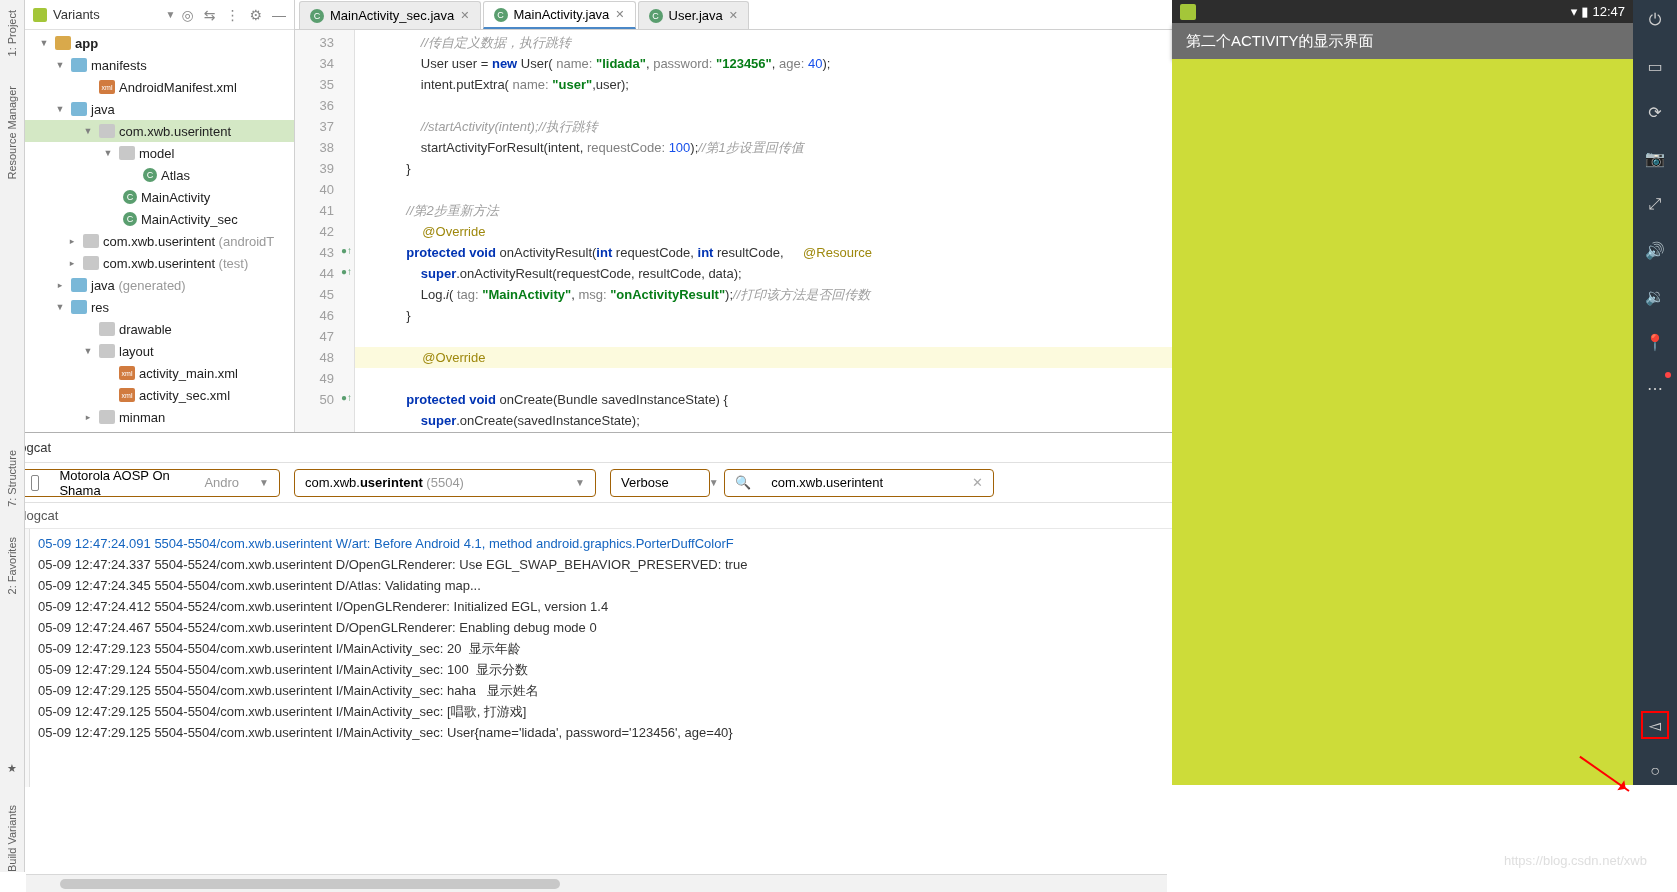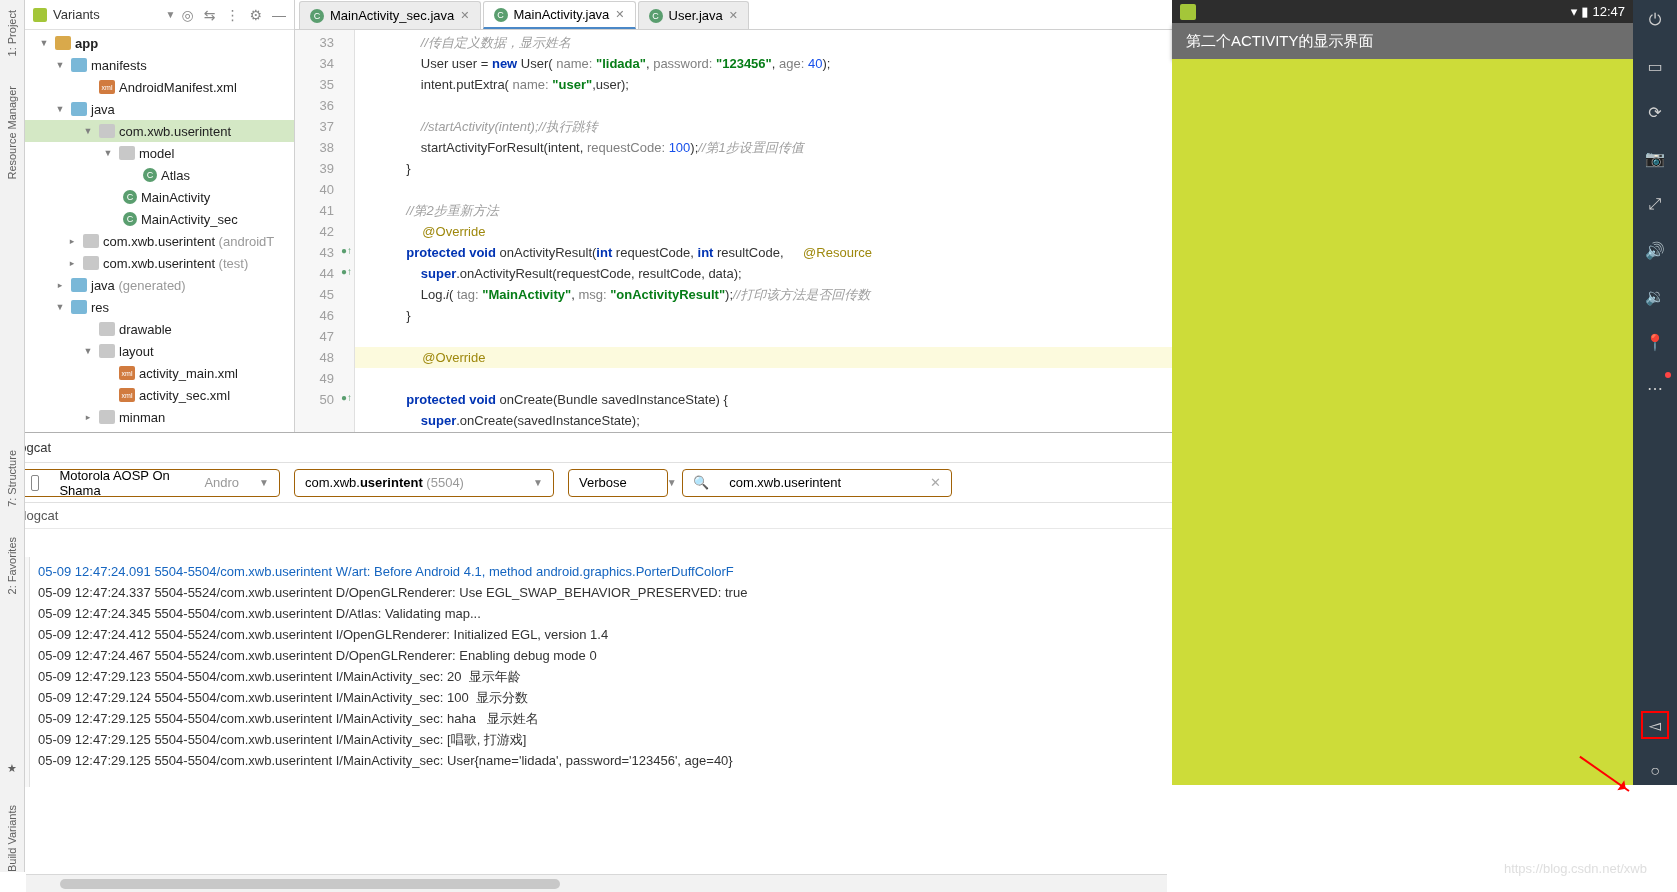--- a/index.html
+++ b/index.html
@@ -40,46 +40,46 @@
 .code .str { color:#067d17; font-weight:bold;}
 .code .num { color:#1750eb; }
 .code .ann { color:#9e880d;margin-left:16px; }
 .code .param { color:#808080; }
 .code .hl-line { background:#fcfadd; display:block; margin:0 -8px; padding:0 8px;}
 
 .logcat-panel { border-top:1px solid #b0b0b0; height:355px; display:flex; flex-direction:column; }
 .logcat-title { height:30px; display:flex; align-items:center; padding:0 12px; border-bottom:1px solid #e0e0e0; color:#333; }
 .logcat-filters { height:40px; display:flex; align-items:center; padding:0 20px; gap:14px; border-bottom:1px solid #e0e0e0; }
 .filter-box { height:28px; border:1px solid #a16207; border-radius:4px; display:flex; align-items:center; padding:0 10px; background:#fff; gap:20px; }
-.device-box { width:260px; } .package-box { width:260px; } .level-box { width:100px; } .search-box { width:270px; }
+.device-box { width:260px; } .package-box { width:302px; } .level-box { width:100px; } .search-box { width:270px; }
 .filter-box input { border:none; outline:none; flex:1; font-size:13px; background:transparent;}
 .search-mag { color:#888; }
 .clear-x { color:#aaa; cursor:pointer; }
 .logcat-sub { height:26px; display:flex; align-items:center; padding:0 10px; gap:6px; border-bottom:1px solid #e8e8e8; color:#555;}
-.logcat-body { flex:1; display:flex; overflow:hidden;margin-top:28px; }
+.logcat-body { flex:1; display:flex; overflow:hidden; }
 .log-rail { width:30px; background:#f7f7f7; border-right:1px solid #e0e0e0; display:flex; flex-direction:column; align-items:center; padding-top:6px; gap:14px; color:#888;}
 .log-rail span { cursor:pointer; font-size:14px;}
 .log-text { flex:1; font-family:Consolas,monospace; font-size:14px; line-height:21px; padding:4px 8px; white-space:pre; overflow:auto; color:#333;}
 .log-text .blue { color:#1565c0; }
 
 .left-strip { position:absolute; left:0; top:432px; width:25px; bottom:20px; background:#f2f2f2; border-right:1px solid #d0d0d0; display:flex; flex-direction:column; align-items:center; gap:20px; padding-top:8px;}
 .left-strip span { cursor:pointer; font-size:11px; color:#606060;}
 .left-strip .vert { writing-mode:vertical-rl; transform:rotate(180deg); margin-top:10px;}
 
 .emulator { position:absolute; right:44px; top:0; width:461px; height:785px; background:#000; }
 .emu-status { height:23px; background:#2d2d2d; display:flex; align-items:center; justify-content:space-between; padding:0 8px; color:#fff; font-size:12px;}
 .emu-status-left { display:flex; gap:6px; align-items:center;}
 .app-icon-em { width:16px;height:16px;background:#a4c639;border-radius:2px;}
 .emu-status-right { display:flex; gap:4px; align-items:center;}
 .emu-titlebar { height:36px; background:#6d6d6d; color:#fff; display:flex; align-items:center; padding:0 14px; font-size:15px; box-shadow:0 2px 4px rgba(0,0,0,.3);}
 .emu-content { background:#cddc39; height:calc(100% - 59px);}
 .emu-sidebar { position:absolute; right:0; top:0; width:44px; height:785px; background:#2d3a47; display:flex; flex-direction:column; align-items:center; padding-top:6px; gap:18px; color:#d0d0d0;}
 .emu-sidebar span { cursor:pointer; font-size:16px; width:28px; height:28px; display:flex;align-items:center;justify-content:center;}
 .emu-sidebar .back-btn { border:2px solid #f00; }
-.watermark { position:absolute; right:30px; bottom:16px; color:rgba(200,200,200,.6); font-size:13px;}
+.watermark { position:absolute; right:30px; bottom:24px; color:rgba(200,200,200,.6); font-size:13px;}
 .red-arrow { position:absolute; right:48px; bottom:100px; width:60px; height:2px; background:#f00; transform:rotate(35deg); transform-origin:right center;}
 .red-arrow::after { content:''; position:absolute; right:-2px; top:-5px; border:6px solid transparent; border-left-color:#f00;}
 .bottom-scrollbar { position:absolute; left:26px; right:510px; bottom:0; height:18px; background:#f2f2f2; border-top:1px solid #d8d8d8;}
 .bottom-scrollbar .thumb { position:absolute; left:34px; top:4px; width:500px; height:10px; background:#c8c8c8; border-radius:5px;}
 </style>
 </head>
 <body>
 
 <div class="main-area">
   <div class="left-rail">
@@ -243,21 +243,21 @@
 
 ●↑
 ●↑
 
 
 
 
 
 ●↑
 </div></div>
-      <div class="code" id="code">                <span class="comment">//传自定义数据，显示姓名</span>
+      <div class="code" id="code">                <span class="comment">//传自定义数据，执行跳转</span>
                 User user = <span class="kw">new</span> User( <span class="param">name:</span> <span class="str">"lidada"</span>, <span class="param">password:</span> <span class="str">"123456"</span>, <span class="param">age:</span> <span class="num">40</span>);
                 intent.putExtra( <span class="param">name:</span> <span class="str">"user"</span>,user);
 
                 <span class="comment">//startActivity(intent);//执行跳转</span>
                 startActivityForResult(intent, <span class="param">requestCode:</span> <span class="num">100</span>);<span class="comment">//第1步设置回传值</span>
             }
 
             <span class="comment">//第2步重新方法</span>
             <span class="ann">@Override</span>
             <span class="kw">protected void</span> onActivityResult(<span class="kw">int</span> requestCode, <span class="kw">int</span> resultCode, <span class="ann">@Resource</span>

